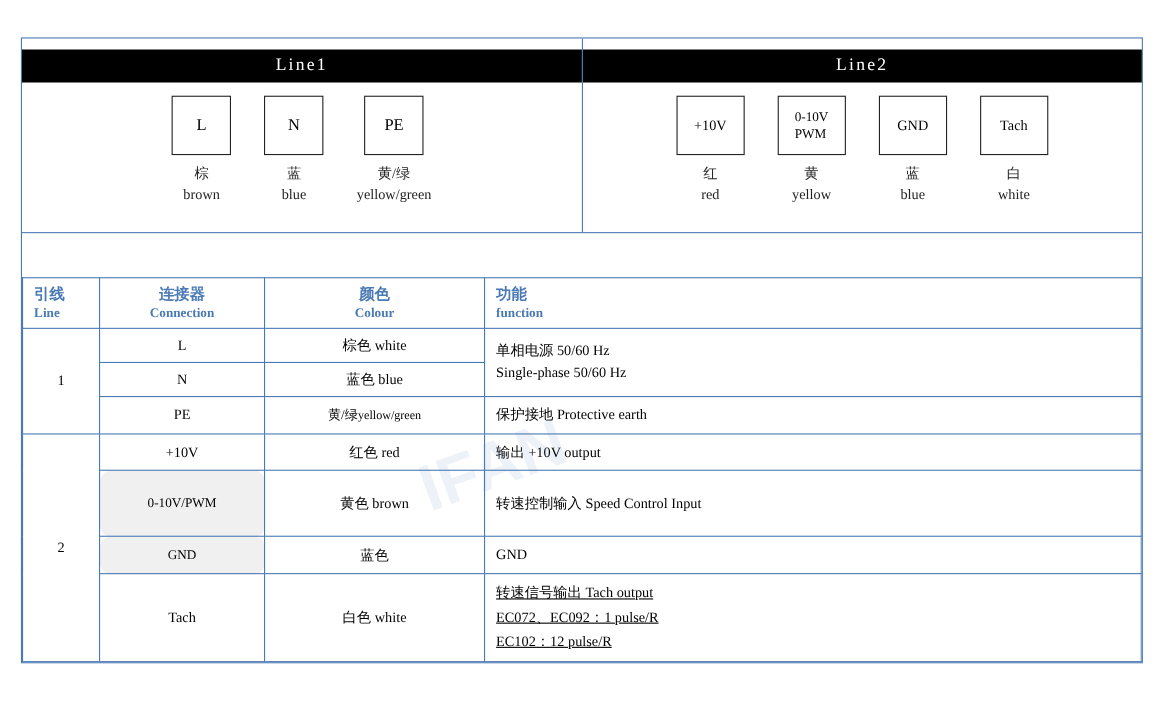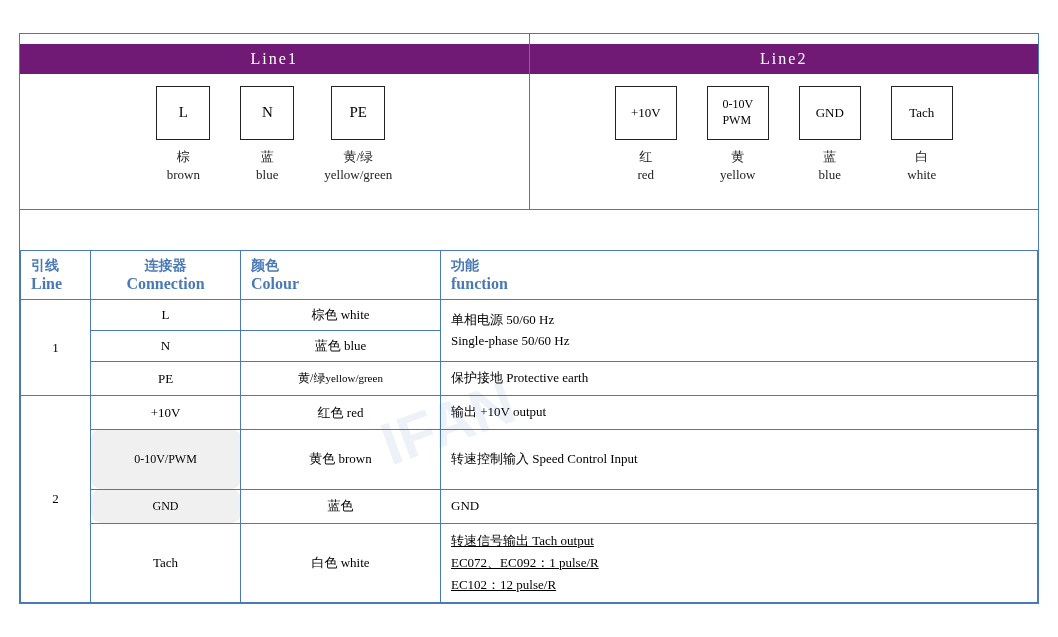--- a/index.html
+++ b/index.html
@@ -26,21 +26,21 @@
       flex: 1;
       border-right: 1.5px solid #4a7ab5;
       padding: 10px 0 15px 0;
     }
     .line2-diagram {
       flex: 1;
       padding: 10px 0 15px 0;
     }
     .line-header {
       text-align: center;
-      background: #701a75;
+      background: #000000;
       color: #fff;
       font-size: 16px;
       padding: 6px 0;
       margin-bottom: 12px;
       letter-spacing: 2px;
     }
     .connectors-row {
       display: flex;
       justify-content: center;
       align-items: center;
@@ -90,21 +90,21 @@
       background: #fff;
       color: #4a7ab5;
       font-weight: bold;
       font-size: 13px;
       border-top: 1.5px solid #4a7ab5;
     }
     .data-table .header-row td .cn {
       font-size: 14px;
     }
     .data-table .header-row td .en {
-      font-size: 16px;
+      font-size: 12px;
     }
     .line-cell {
       text-align: center;
       vertical-align: middle;
       font-size: 20px;
     }
     .connection-cell {
       text-align: center;
       font-size: 13px;
     }
@@ -195,21 +195,21 @@
       <tbody>
           <tr class="header-row">
         <td style="width:70px;">
           <div class="cn">引线</div>
           <div class="en">Line</div>
         </td>
         <td style="width:150px; text-align:center;">
           <div class="cn">连接器</div>
           <div class="en">Connection</div>
         </td>
-        <td style="width:200px; text-align:left;">
+        <td style="width:200px; text-align:center;">
           <div class="cn">颜色</div>
           <div class="en">Colour</div>
         </td>
         <td>
           <div class="cn">功能</div>
           <div class="en">function</div>
         </td>
       </tr>
 
       <tr>

